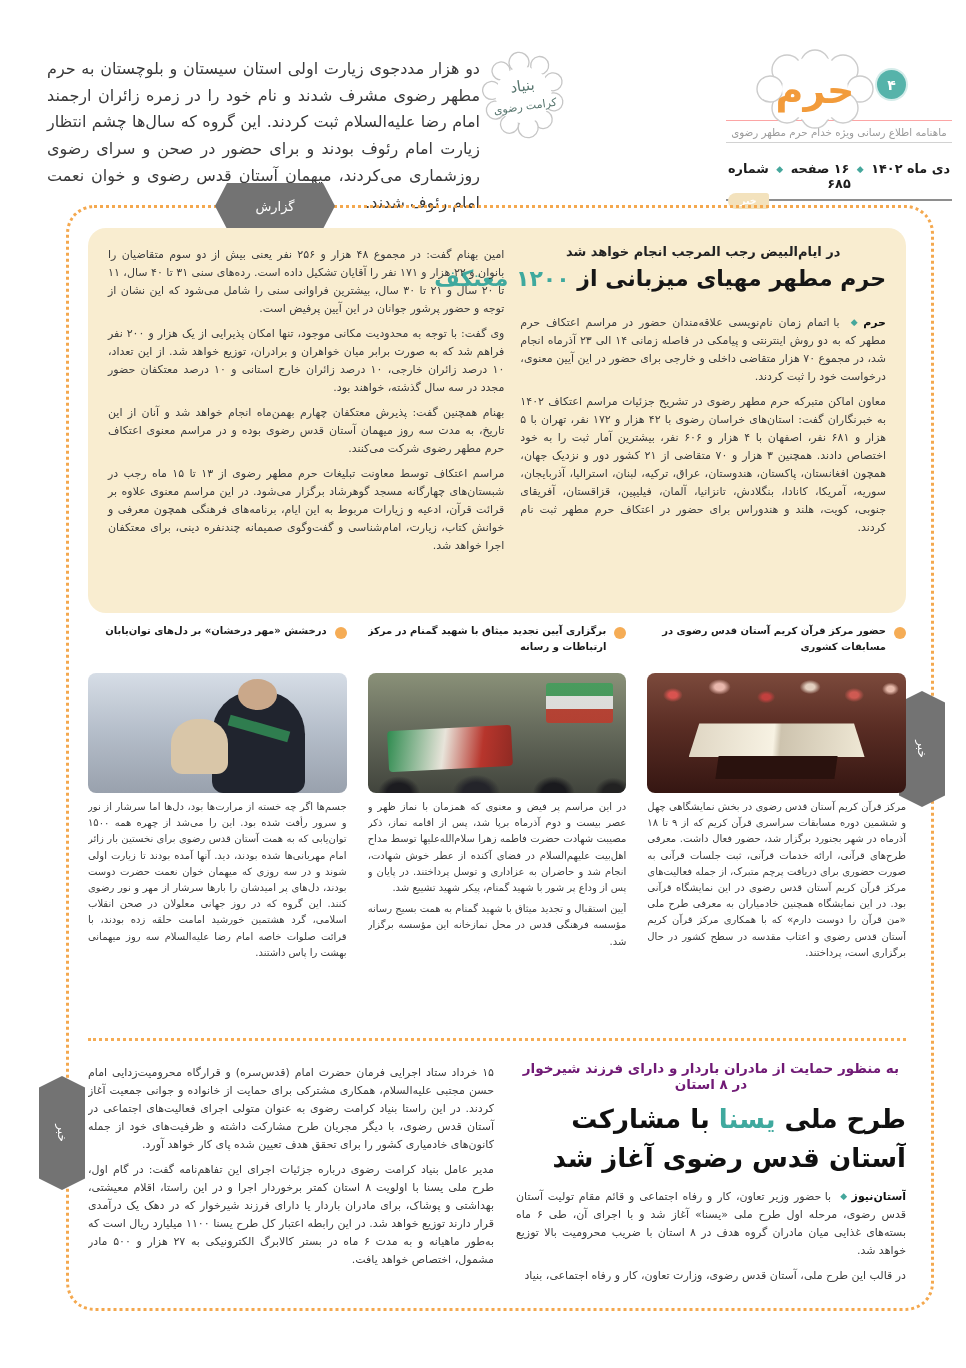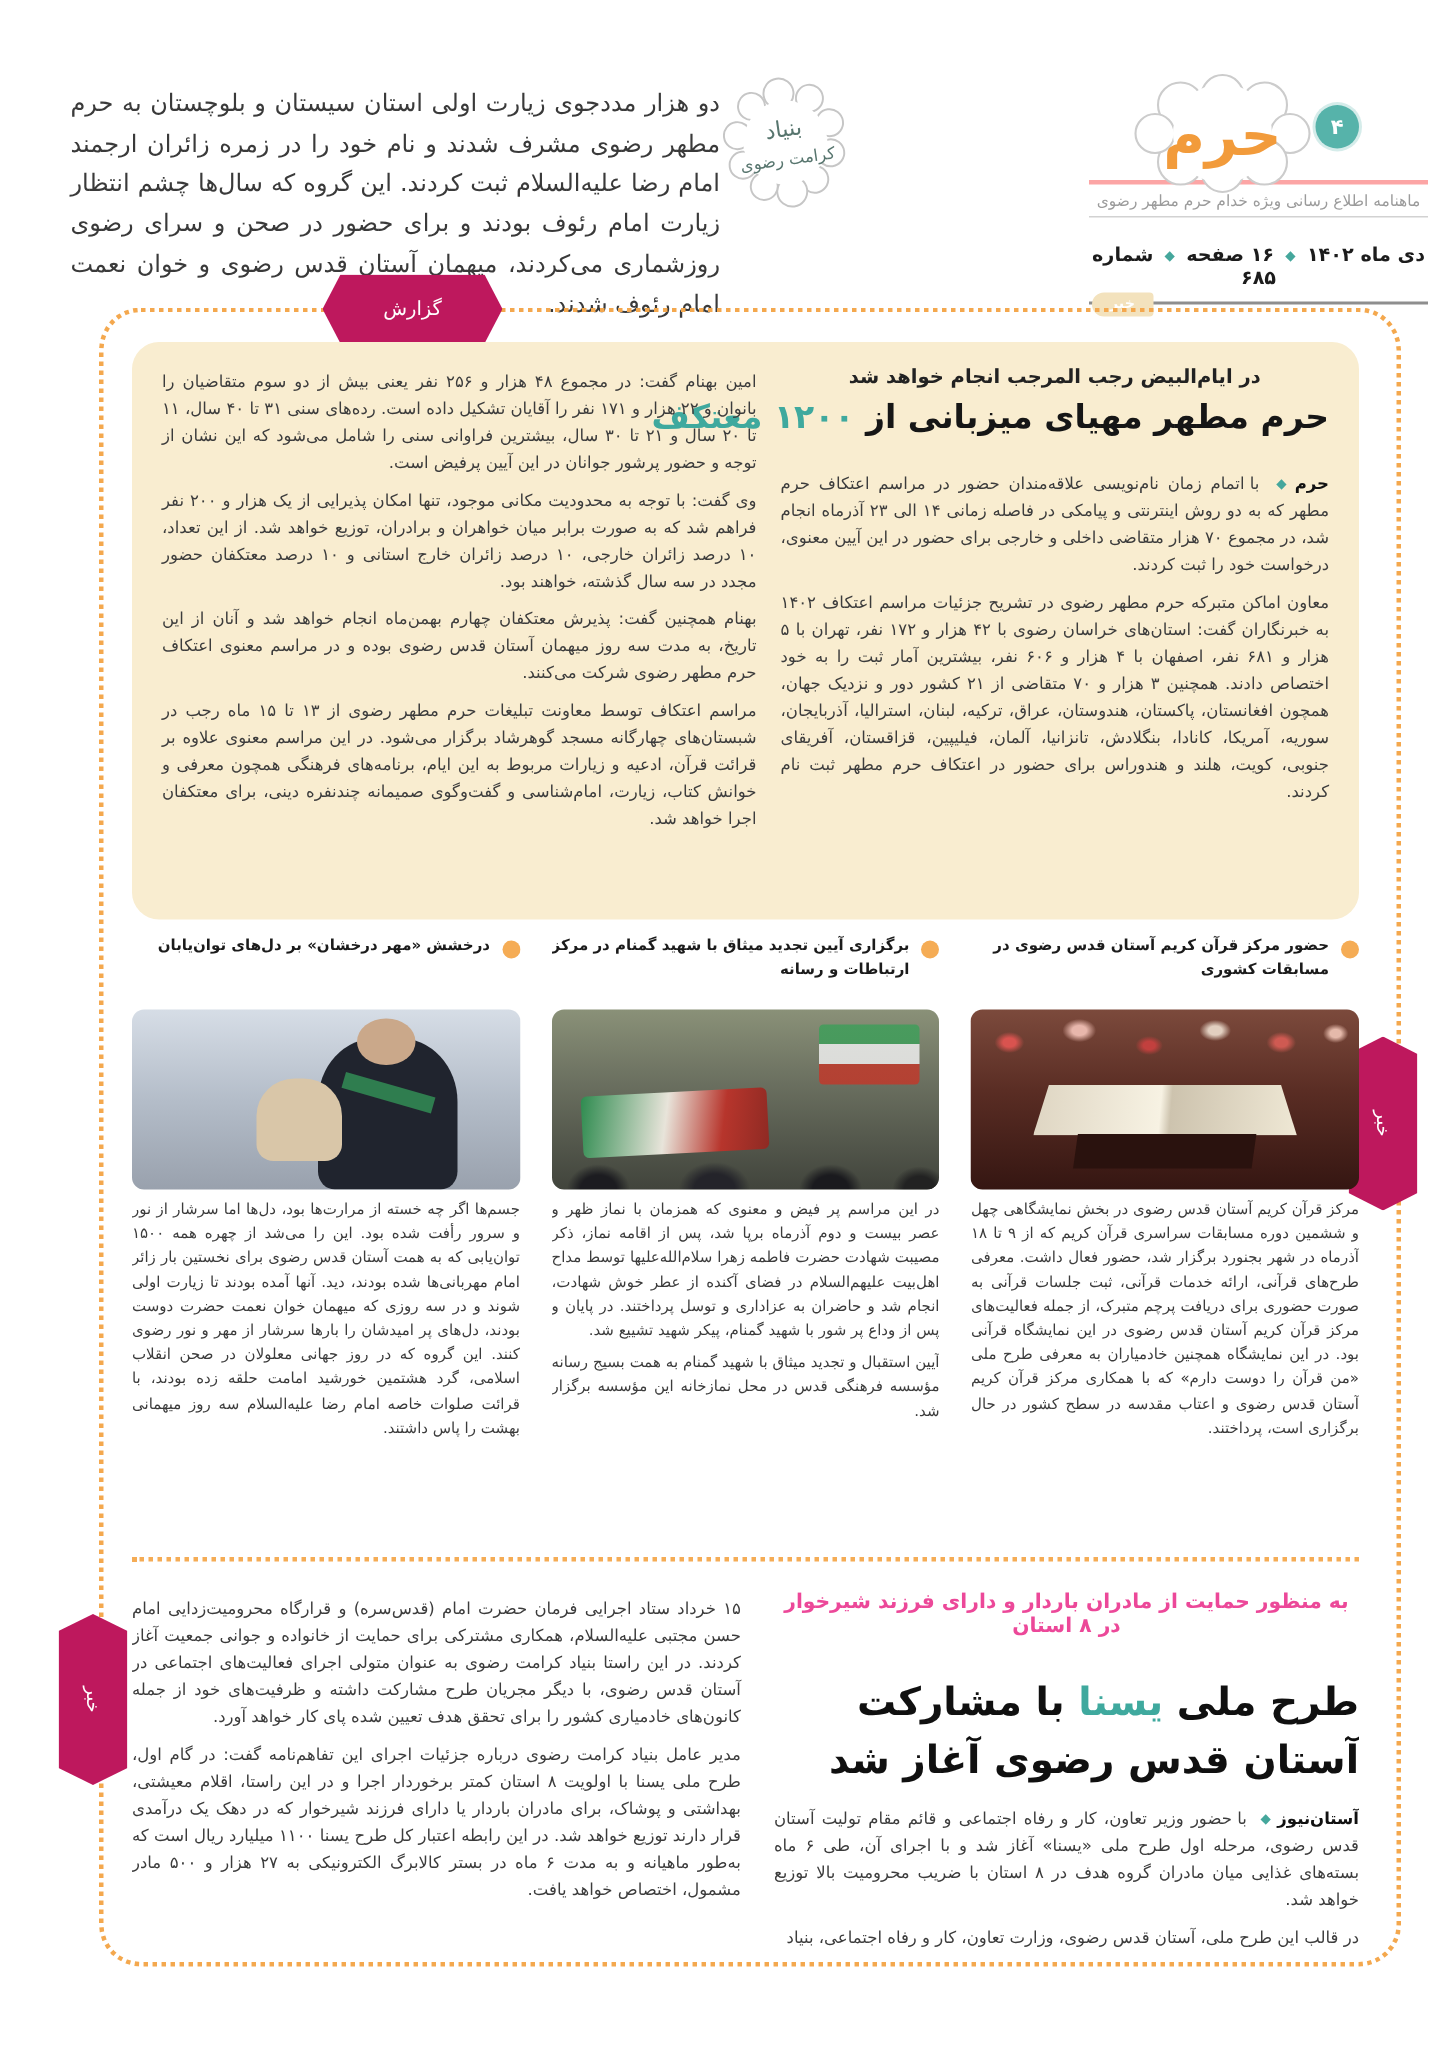--- a/index.html
+++ b/index.html
@@ -18,38 +18,38 @@
   
   #masthead{top:38px;right:14px;width:226px}
   .logo-area{height:82px;position:relative}
   .badge-page{
     position:absolute;left:151px;top:32px;width:29px;height:29px;border-radius:50%;
     background:#56B3AA;color:#fff;font-size:14px;font-weight:bold;
     display:flex;align-items:center;justify-content:center;
     box-shadow:0 0 0 2px rgba(86,179,170,.25);
   }
   .cloud-svg{position:absolute;left:14px;top:10px}
-  .tagline-row{border-top:3px solid #fca5a5;padding:5px 2px 4px;font-size:10.3px;color:#9b9b9b;text-align:center}
+  .tagline-row{border-top:1px solid #fca5a5;padding:5px 2px 4px;font-size:10.3px;color:#9b9b9b;text-align:center}
   .date-row{
     border-top:1px solid #d2d2d2;border-bottom:2px solid #8e8e8e;
     padding:18px 0 8px;font-size:12.8px;font-weight:bold;color:#1c1c1c;text-align:center;position:relative;
   }
   .dmd{color:#45A79C;font-size:9px;margin:0 3px;vertical-align:1px}
   .corner-tab{
     position:absolute;bottom:-10px;left:2px;background:#F3E2BD;color:#fff;
     font-size:9.5px;padding:2px 12px 3px;border-radius:9px 3px 3px 9px;
   }
   #intro{top:56px;right:486px;width:433px;font-size:16px;line-height:1.67;color:#3a3a3a;
     text-align:justify;text-align-last:right}
   #stamp{top:48px;left:482px}
 
   
   #frame{top:205px;left:66px;width:868px;height:1106px;border:3px dotted #F4A84E;border-radius:28px}
   .hex-badge{
-    position:absolute;background:#be185d;color:#fff;display:flex;align-items:center;justify-content:center;
+    position:absolute;background:#737373;color:#fff;display:flex;align-items:center;justify-content:center;
     font-size:13px;
   }
   .hex-top{top:-25px;left:146px;width:120px;height:46px;
     clip-path:polygon(10% 0,90% 0,100% 50%,90% 100%,10% 100%,0 50%)}
   .hex-v{clip-path:polygon(0 10%,50% 0,100% 10%,100% 90%,50% 100%,0 90%)}
   .hex-right{right:-14px;top:483px;width:46px;height:116px}
   .hex-left{left:-30px;top:868px;width:46px;height:114px}
   .vtext{transform:rotate(90deg);white-space:nowrap;font-size:12px}
 
   
@@ -110,21 +110,21 @@
   .p-mehr .man{position:absolute;right:16%;top:16%;width:36%;height:84%;background:#20242e;border-radius:42% 42% 12% 12%}
   .p-mehr .head{position:absolute;right:27%;top:5%;width:15%;height:26%;background:#caa88a;border-radius:50%}
   .p-mehr .scarf{position:absolute;right:22%;top:42%;width:24%;height:9%;background:#2f7d4f;transform:rotate(16deg)}
   .p-mehr .child{position:absolute;right:46%;top:38%;width:22%;height:46%;background:#d9c6a8;border-radius:45% 45% 20% 20%}
 
   
   #row-sep{top:830px;left:19px;width:818px;border-top:3px dotted #F5AC55}
   #bottom-sec{top:852px;left:19px;width:818px;height:242px;display:flex;gap:22px;overflow:hidden}
   .bot-right{width:49%}
   .bot-left{width:51%;padding-top:4px}
-  .bot-kicker{text-align:center;font-weight:bold;font-size:13.5px;color:#ec4899;margin-bottom:24px}
+  .bot-kicker{text-align:center;font-weight:bold;font-size:13.5px;color:#701a75;margin-bottom:8px}
   .bot-headline{text-align:right;font-weight:bold;font-size:26px;line-height:1.5;color:#101010}
   .bot-body{margin-top:10px}
 </style>
 </head>
 <body>
 
 <div id="masthead" class="abs">
   <div class="logo-area">
     <svg class="cloud-svg" width="150" height="82" viewBox="0 0 150 82">
       <g fill="#ffffff" stroke="#cccccc" stroke-width="1.4">

